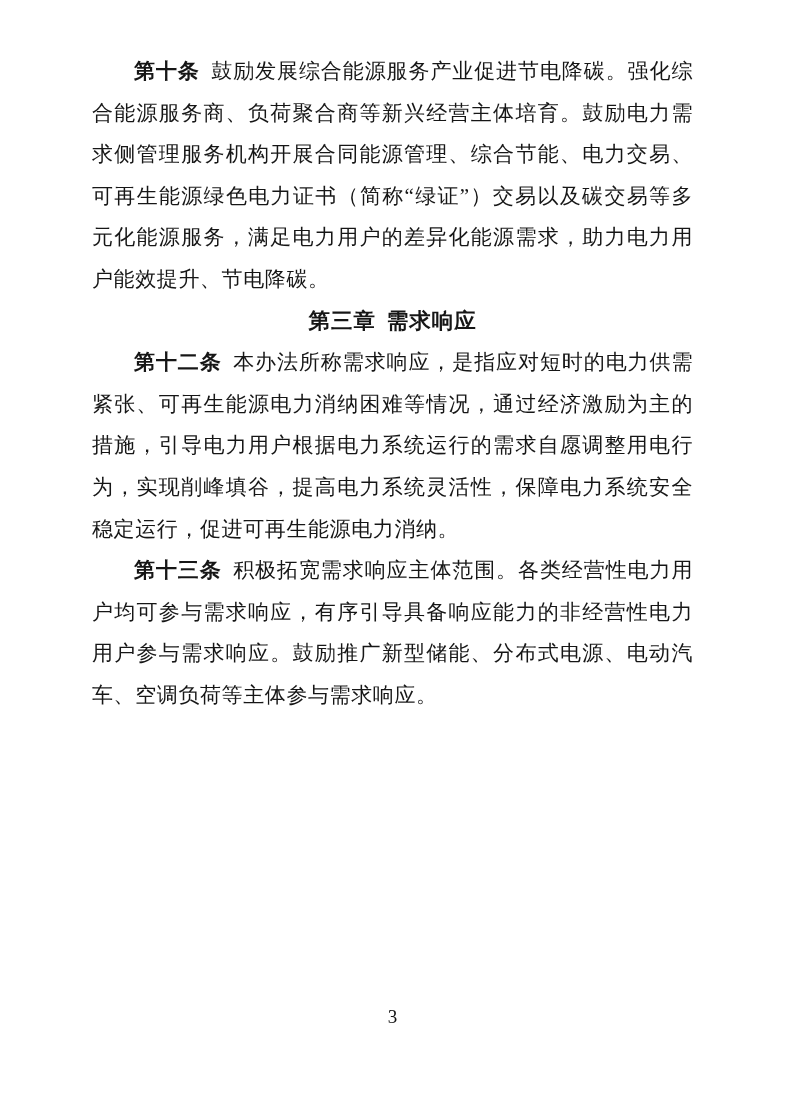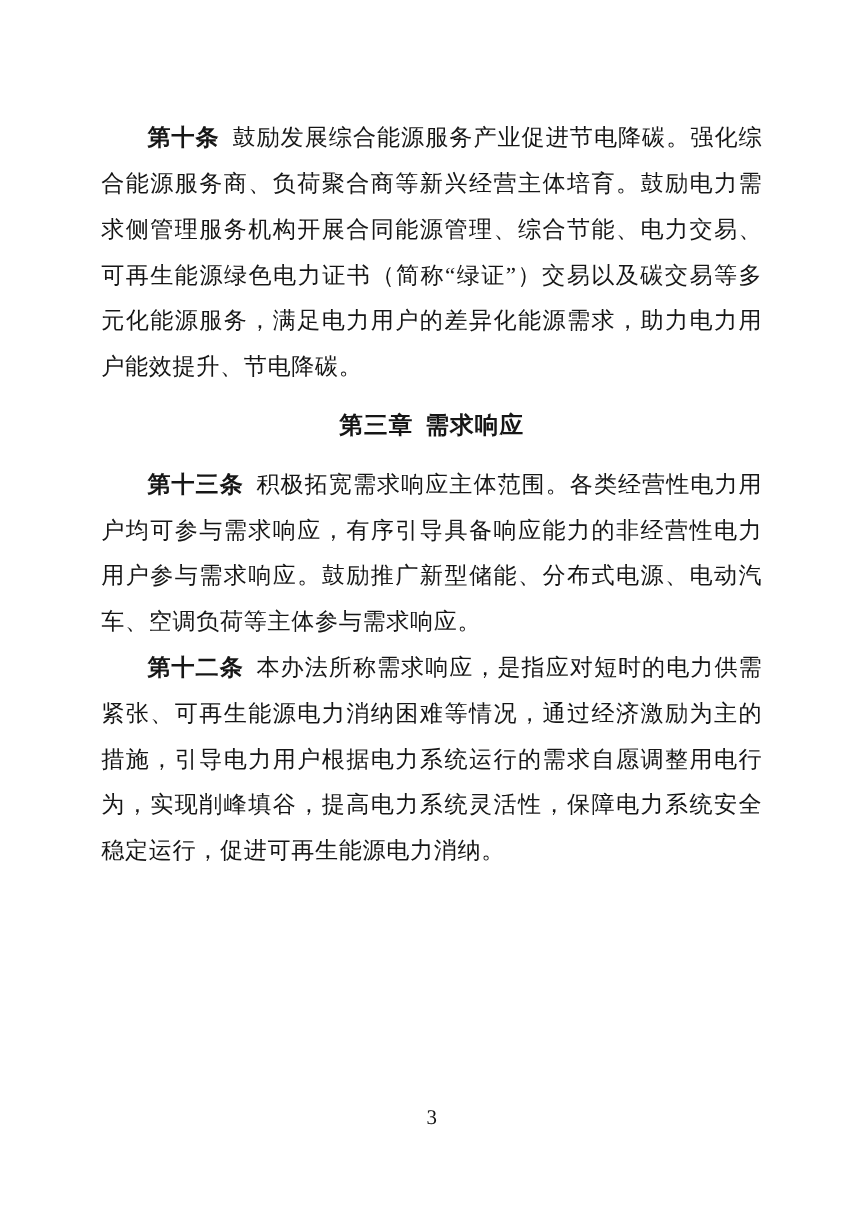--- a/index.html
+++ b/index.html
@@ -17,36 +17,36 @@
   }
   .page {
     position: absolute;
     left: 0;
     top: 0;
     width: 785px;
     height: 1120px;
     background: #ffffff;
   }
   .content {
-    padding: 105px 92px 0 92px;
+    padding: 51px 92px 0 92px;
   }
   p.para {
     margin: 0;
     font-size: 21px;
     line-height: 41.6px;
     letter-spacing: 0.6px;
     text-align: justify;
     text-indent: 2em;
   }
   p.para .article-label {
     font-weight: bold;
     margin-right: 0.55em;
   }
   p.chapter {
-    margin: 12px;
+    margin: 0;
     font-size: 21.5px;
     line-height: 41.6px;
     font-weight: bold;
     text-align: center;
     text-indent: 0;
     letter-spacing: 1px;
   }
   .chapter .chapter-gap {
     display: inline-block;
     width: 0.5em;
@@ -71,24 +71,24 @@
     <p class="para">
       <span class="article-label">第十条</span><span>鼓励发展综合能源服务产业促进节电降碳。强化综合能源服务商、负荷聚合商等新兴经营主体培育。鼓励电力需求侧管理服务机构开展合同能源管理、综合节能、电力交易、可再生能源绿色电力证书（简称“绿证”）交易以及碳交易等多元化能源服务，满足电力用户的差异化能源需求，助力电力用户能效提升、节电降碳。</span>
     </p>
 
 
     <p class="chapter">
       <span>第三章</span><span class="chapter-gap"></span><span>需求响应</span>
     </p>
 
     <p class="para">
-      <span class="article-label">第十三条</span><span>积极拓宽需求响应主体范围。各类经营性电力用户均可参与需求响应，有序引导具备响应能力的非经营性电力用户参与需求响应。鼓励推广新型储能、分布式电源、电动汽车、空调负荷等主体参与需求响应。</span>
+      <span class="article-label">第十二条</span><span>本办法所称需求响应，是指应对短时的电力供需紧张、可再生能源电力消纳困难等情况，通过经济激励为主的措施，引导电力用户根据电力系统运行的需求自愿调整用电行为，实现削峰填谷，提高电力系统灵活性，保障电力系统安全稳定运行，促进可再生能源电力消纳。</span>
     </p>
 
     <p class="para">
-      <span class="article-label">第十二条</span><span>本办法所称需求响应，是指应对短时的电力供需紧张、可再生能源电力消纳困难等情况，通过经济激励为主的措施，引导电力用户根据电力系统运行的需求自愿调整用电行为，实现削峰填谷，提高电力系统灵活性，保障电力系统安全稳定运行，促进可再生能源电力消纳。</span>
+      <span class="article-label">第十三条</span><span>积极拓宽需求响应主体范围。各类经营性电力用户均可参与需求响应，有序引导具备响应能力的非经营性电力用户参与需求响应。鼓励推广新型储能、分布式电源、电动汽车、空调负荷等主体参与需求响应。</span>
     </p>
 
 
   </div>
 
   <div class="page-footer">3</div>
 </div>
 
 </body></html>

